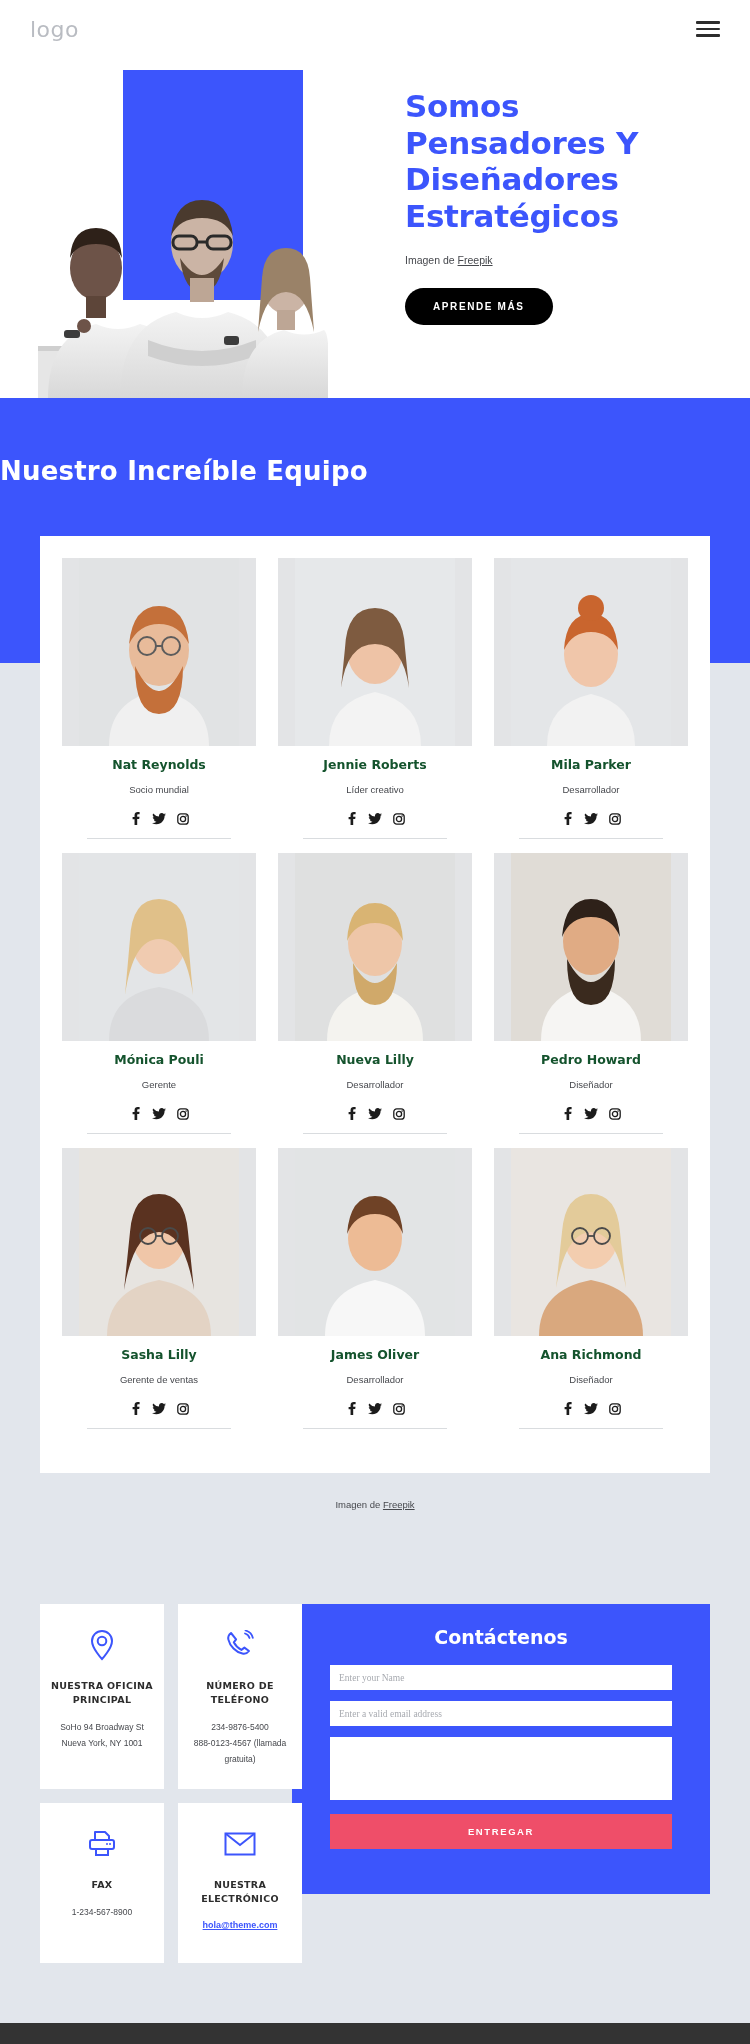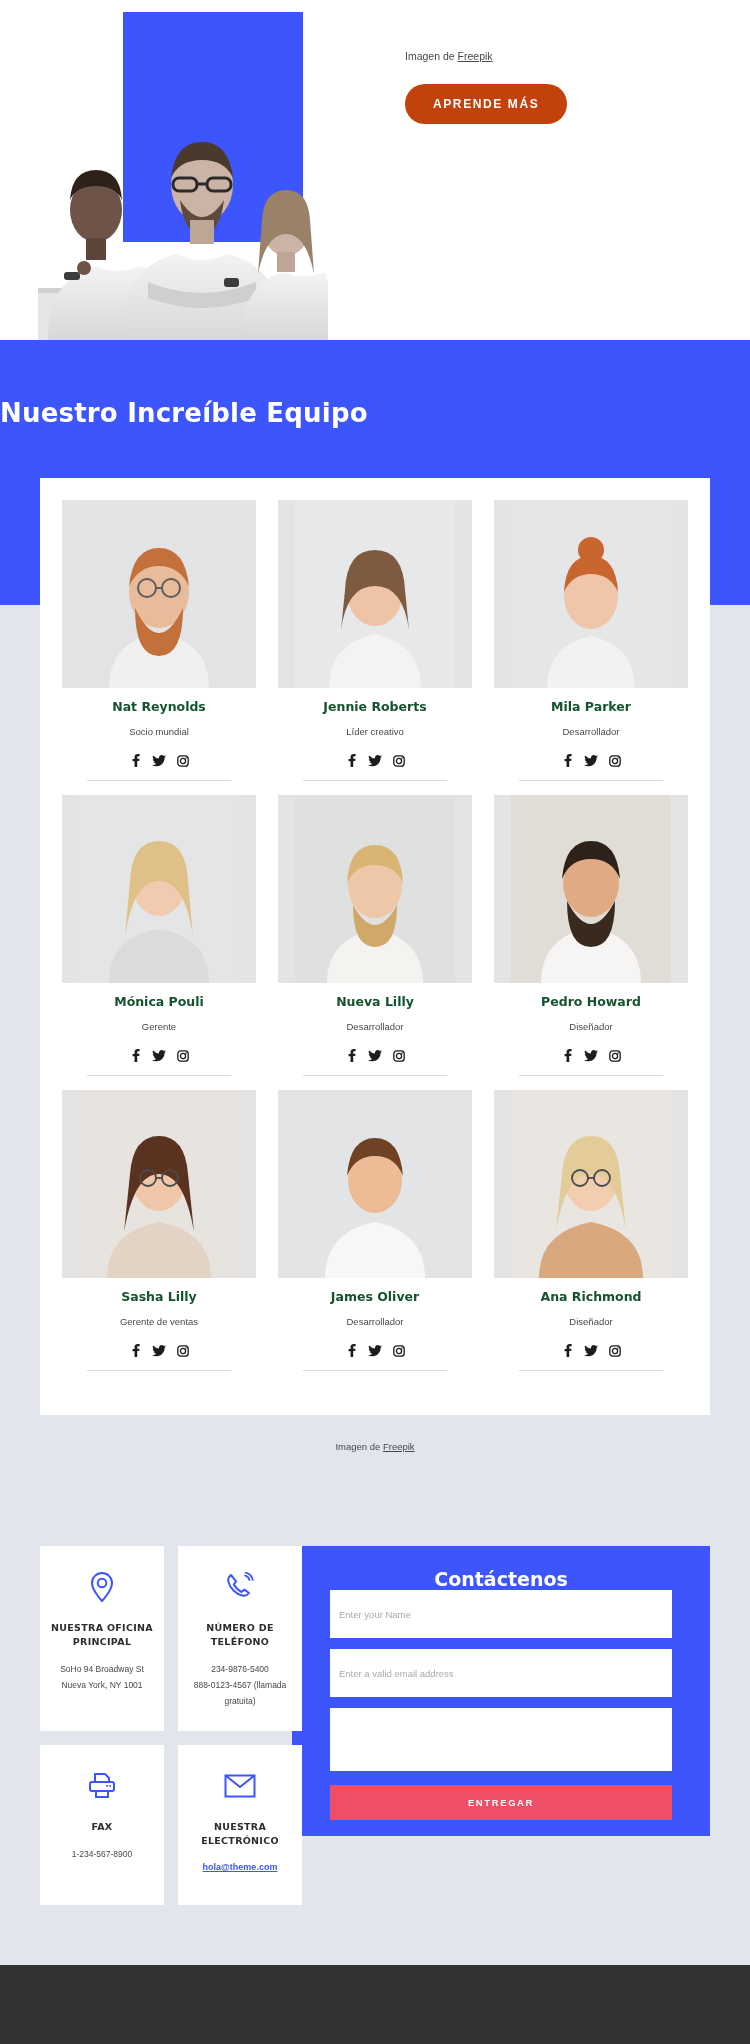--- a/index.html
+++ b/index.html
@@ -47,22 +47,22 @@
     font-size:31px; line-height:1.18; font-weight:700;
     color:#3c55fc; letter-spacing:-.3px;
     font-family:"DejaVu Sans", sans-serif;
   }
   .hero-credit {
     margin-top:20px; font-size:10.5px; color:#46484d;
   }
   .hero-credit a { color:#46484d; text-decoration:underline; }
   .btn-primary {
     display:inline-block; margin-top:22px;
-    background:#c2410c; color:#fff;
-    font-size:12px; font-weight:700; letter-spacing:1.6px;
+    background:#000000; color:#fff;
+    font-size:10px; font-weight:700; letter-spacing:1.6px;
     padding:13px 28px; border:none; border-radius:22px;
     cursor:pointer; font-family:"Liberation Sans", sans-serif;
   }
 
   
   .team-wrap { position:relative; background:#e2e6ec; padding-bottom:60px; }
   .team-band {
     position:absolute; left:0; top:0; width:750px; height:265px;
     background:#3c55fc;
   }
@@ -133,27 +133,27 @@
   .info-lines a {
     color:#3c55fc; font-weight:700; text-decoration:underline; font-size:9px;
   }
 
   .contact-form {
     position:absolute; left:292px; top:34px; width:418px; height:290px;
     z-index:4; padding:22px 38px 0 38px;
   }
   .contact-form-title {
     text-align:center; color:#fff; font-size:19px; font-weight:700;
-    font-family:"DejaVu Sans", sans-serif;
+    margin-bottom:17px; font-family:"DejaVu Sans", sans-serif;
   }
   .contact-form input[type="text"],
   .contact-form textarea {
     width:100%; border:none; outline:none; background:#fff;
-    font-family:Liberation Sans, sans-serif; font-size:9.5px;
-    color:#46484d; padding:24px 9px; margin-bottom:11px; display:block;
+    font-family:Liberation Serif, serif; font-size:9.5px;
+    color:#46484d; padding:12px 9px; margin-bottom:11px; display:block;
   }
   .contact-form input[type="text"] { height:25px; }
   .contact-form textarea { height:63px; resize:none; }
   .contact-form input::placeholder, .contact-form textarea::placeholder {
     color:#a7aab0;
   }
   .btn-submit {
     width:100%; background:#ef4e69; color:#fff; border:none;
     font-size:9.5px; font-weight:700; letter-spacing:1.6px;
     padding:12px 0; cursor:pointer;
@@ -163,20 +163,28 @@
   
   .site-footer {
     background:#333333; padding:40px 0 55px 0; text-align:center;
   }
 </style>
 </head>
 <body>
 
 <div class="page">
 
+  <div class="site-header">
+    <div class="logo-text">logo</div>
+    <div class="hamburger">
+      <span></span>
+      <span></span>
+      <span></span>
+    </div>
+  </div>
 
   <div class="hero">
     <div class="hero-visual">
       <div class="hero-blue-rect"></div>
       <div class="hero-people">
         <svg viewBox="0 0 300 330" preserveAspectRatio="xMidYMax meet">
           <defs>
             <linearGradient id="gsh" x1="0" y1="0" x2="0" y2="1">
               <stop offset="0%" stop-color="#f3f3f3"></stop>
                 <stop offset="100%" stop-color="#d8d8d8"></stop>
@@ -212,20 +220,21 @@
             <path d="M214 330 q0-58 42-68 q20 9 40 0 q6 2 6 68 z" fill="url(#gsh)"></path>
             <ellipse cx="258" cy="216" rx="24" ry="30" fill="#cbb4a5"></ellipse>
             <path d="M234 210 q2-30 24-30 q22 0 24 30 l4 54 q-8-40-28-40 q-20 0-28 40z" fill="#9a8268"></path>
             <rect x="249" y="242" width="18" height="20" fill="#bda695"></rect>
           </g>
         </svg>
       </div>
     </div>
 
     <div class="hero-copy">
+      <h1 class="hero-title">Somos Pensadores Y Diseñadores Estratégicos</h1>
       <div class="hero-credit">
         <span>Imagen de </span><a href="#">Freepik</a>
       </div>
       <button class="btn-primary">APRENDE MÁS</button>
     </div>
   </div>
 
   <div class="team-wrap">
     <div class="team-band"></div>
     <h2 class="team-heading">Nuestro Increíble Equipo</h2>

